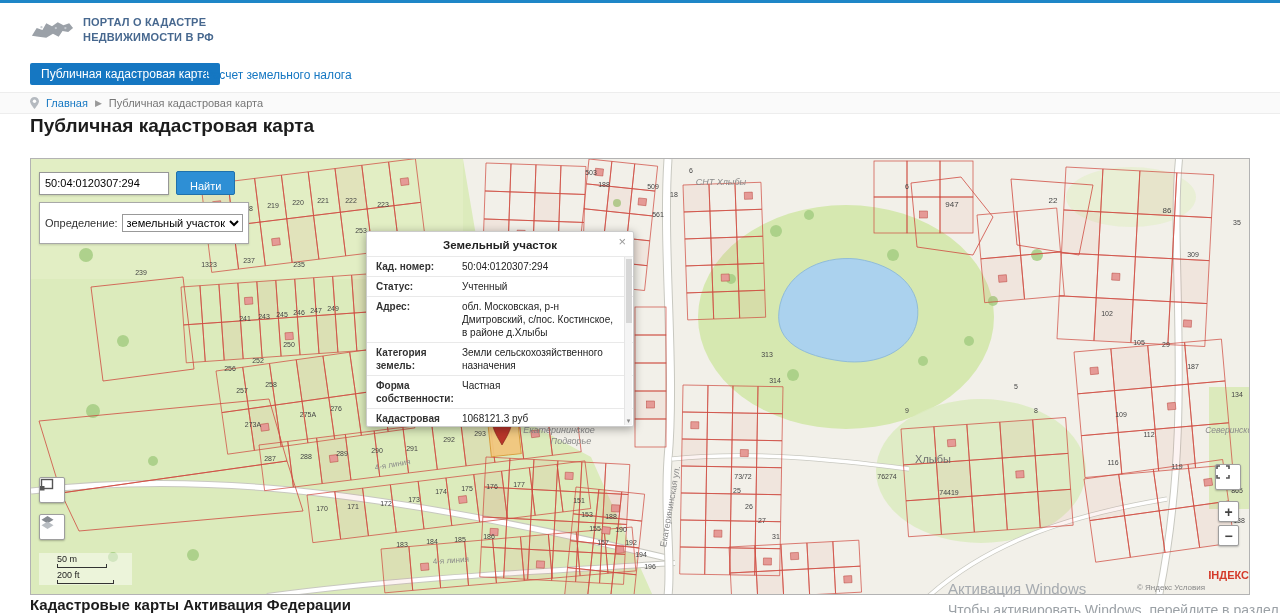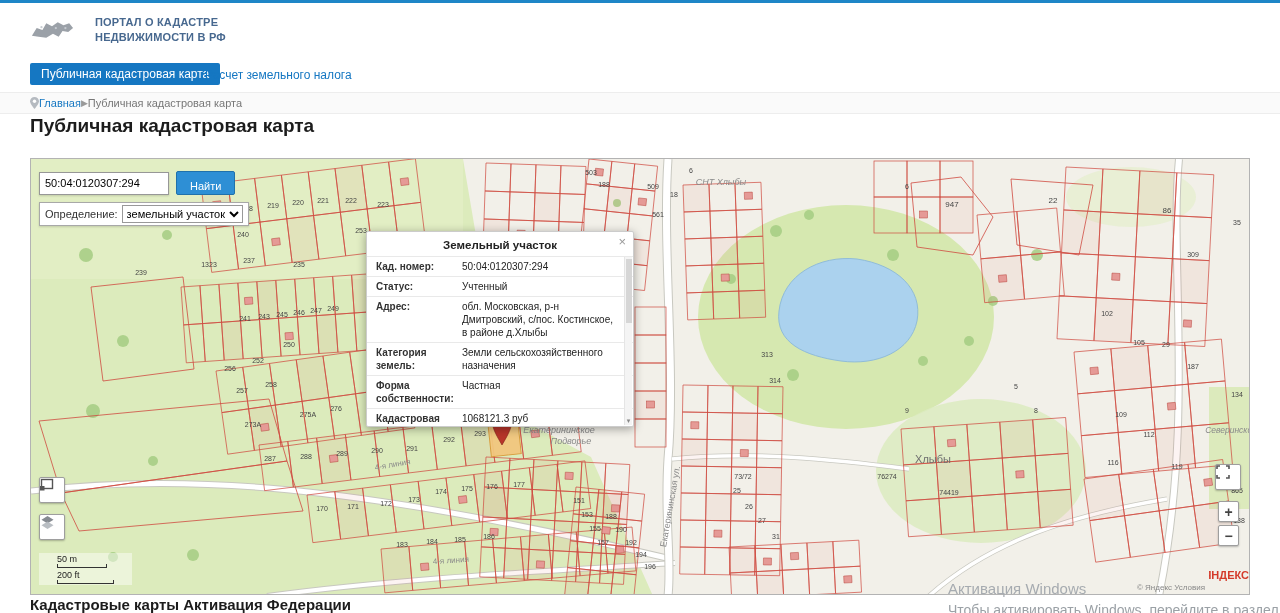--- a/index.html
+++ b/index.html
@@ -1,38 +1,38 @@
 <!DOCTYPE html>
 <html><head>
 <meta charset="utf-8">
 <style>
 *{box-sizing:border-box;margin:0;padding:0}
 body{font-family:"Liberation Sans",sans-serif;background:#fff}
 .page{position:relative;width:1280px;height:613px;overflow:hidden;background:#fff}
 .topline{position:absolute;top:0;left:0;width:100%;height:3px;background:#1e86c7}
 .header{position:absolute;top:3px;left:0;width:100%;height:58px;background:#fff}
-.logo{position:absolute;left:30px;top:12px;display:flex;gap:21px;align-items:center}
+.logo{position:absolute;left:30px;top:12px;display:flex;gap:9px;align-items:center}
 .logo-text{font-size:11px;font-weight:bold;color:#47688f;line-height:1.4;letter-spacing:.2px}
 .nav{position:absolute;top:63px;left:0;width:100%;height:26px}
 .tab-active{position:absolute;left:30px;top:0;background:#1577c2;color:#fff;font-size:12px;padding:4px 11px;border-radius:2px;cursor:pointer;white-space:nowrap}
 .tab-link{position:absolute;left:205px;top:5px;color:#1577c2;font-size:12px;text-decoration:none;white-space:nowrap;cursor:pointer}
-.crumbs{position:absolute;top:92px;left:0;width:100%;height:22px;background:#fafafa;border-top:1px solid #ededed;border-bottom:1px solid #ededed;display:flex;align-items:center;padding-left:30px;font-size:11px}
+.crumbs{position:absolute;top:92px;left:0;width:100%;height:22px;background:#fafafa;border-top:1px solid #ededed;border-bottom:1px solid #ededed;display:flex;align-items:center;padding-left:30px;gap:7px;font-size:11px}
 .crumb-home{color:#1577c2;text-decoration:none;cursor:pointer}
 .crumb-sep{color:#999;font-size:9px}
 .crumb-cur{color:#777}
 .h1{position:absolute;top:115px;left:30px;font-size:19px;font-weight:bold;color:#1c1c1c}
 .map{position:absolute;top:158px;left:30px;width:1220px;height:437px;border:1px solid #b3b3b3;background:#f2f0e9;overflow:hidden}
 .map svg{position:absolute;top:0;left:0}
 .parcel{fill:rgba(255,255,255,0);stroke:#cf4a40;stroke-width:.7}
 .parcel.tint{fill:rgba(222,96,86,.08)}
 .bldg{fill:#e59a96;stroke:#b9443c;stroke-width:.5}
 .searchbox{position:absolute;left:8px;top:12px;display:flex;gap:7px;align-items:center}
 .searchbox input{width:130px;height:23px;border:1px solid #979797;font-size:11px;padding:0 5px;font-family:inherit;box-shadow:0 1px 2px rgba(0,0,0,.15)}
 .btn-find{height:24px;padding:8px 13px;background:#2e8fd5;border:1px solid #2071ab;color:#fff;font-size:11px;border-radius:2px;font-family:inherit;cursor:pointer}
-.filterbox{position:absolute;left:8px;top:43px;background:#fff;border:1px solid #a8a8a8;padding:2px 5px;display:flex;align-items:center;gap:4px;font-size:11px;color:#333;box-shadow:0 1px 2px rgba(0,0,0,.15)}
+.filterbox{position:absolute;left:8px;top:43px;background:#fff;border:1px solid #a8a8a8;padding:11px 5px;display:flex;align-items:center;gap:4px;font-size:11px;color:#333;box-shadow:0 1px 2px rgba(0,0,0,.15)}
 .filterbox select{font-size:11px;height:18px;border:1px solid #999;background:#fff;font-family:inherit}
 .popup{position:absolute;left:335px;top:72px;width:268px;height:196px;background:#fff;border:1px solid #ccc;border-radius:2px;box-shadow:0 2px 10px rgba(0,0,0,.35);overflow:hidden}
 .popup-title{text-align:center;font-size:11.5px;font-weight:bold;padding:7px 0 5px;color:#222}
 .popup-close{position:absolute;top:2px;right:7px;color:#999;font-size:13px;cursor:pointer}
 .prow{display:flex;border-top:1px solid #e9e9e9;padding:3px 14px 3px 9px;font-size:10px;line-height:1.3}
 .plabel{width:86px;flex:none;font-weight:bold;color:#333;padding-right:6px}
 .pvalue{flex:1;color:#222}
 .popup-scroll{position:absolute;top:25px;right:1px;bottom:1px;width:8px;background:#f4f4f4;border-left:1px solid #e5e5e5}
 .popup-scroll .thumb{width:6px;height:64px;background:#d6d6d6;margin:2px auto 0}
 .popup-scroll .sdown{position:absolute;bottom:0;left:0;width:100%;text-align:center;font-size:7px;color:#888;line-height:9px}

